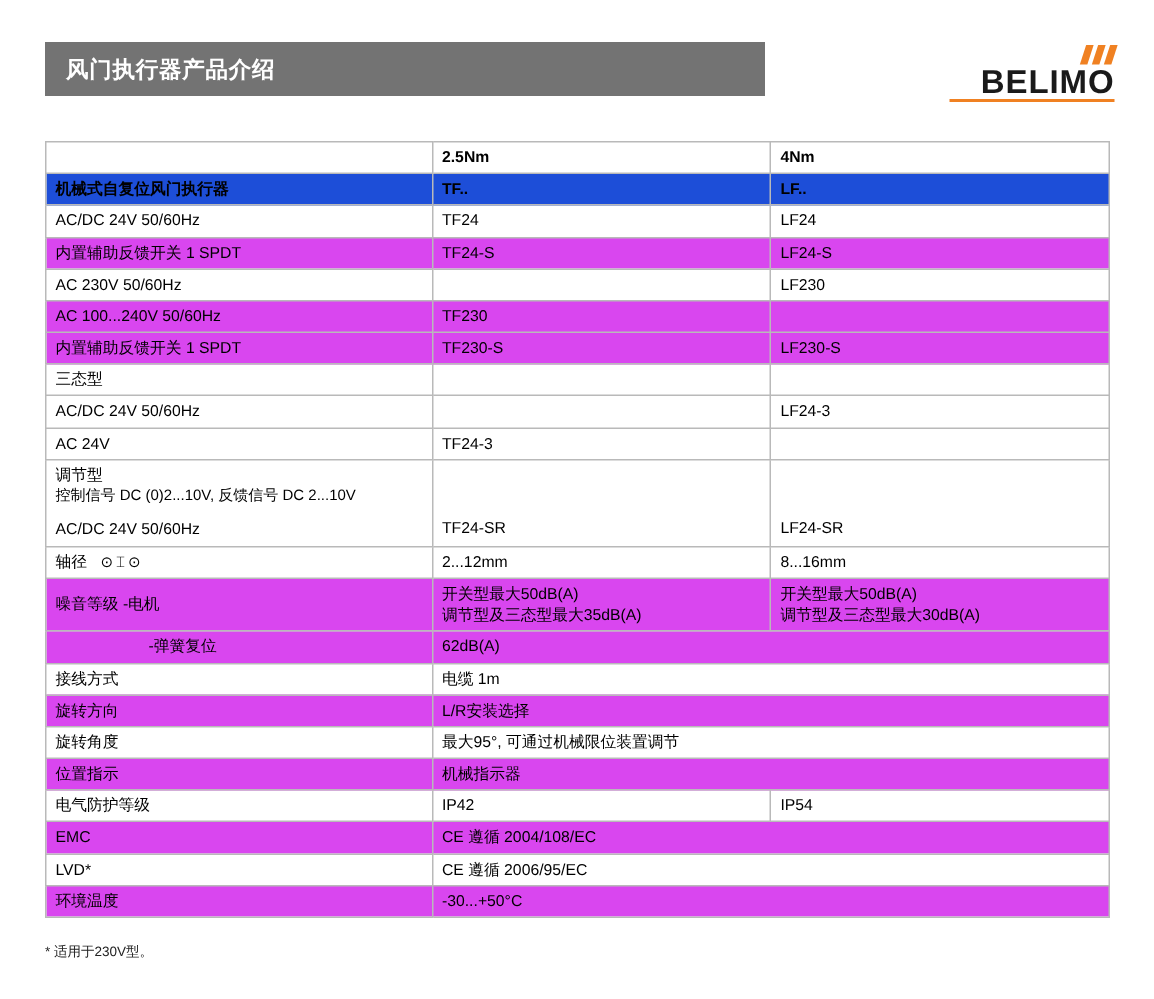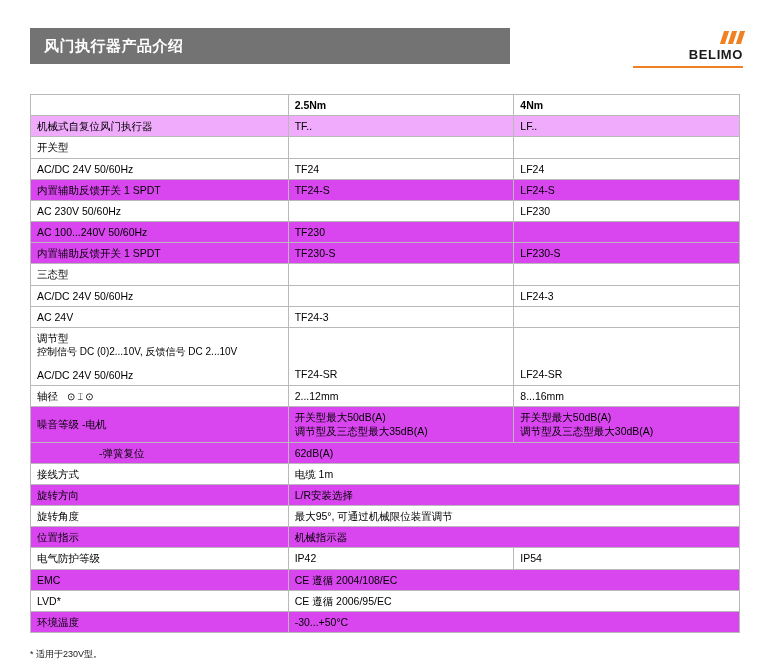--- a/index.html
+++ b/index.html
@@ -46,21 +46,21 @@
     margin-bottom: 2px;
   }
   .logo-mark span {
     display: inline-block;
     width: 5px; height: 13px;
     background: #F08122;
     transform: skewX(-18deg);
     margin-left: 3px;
   }
   .logo-text {
-    font-size: 13px;
+    font-size: 22px;
     font-weight: bold;
     color: #1a1a1a;
     letter-spacing: 0.6px;
     line-height: 20px;
   }
   .logo-underline {
     height: 2px;
     background: #F08122;
     margin-top: 1px;
     width: 100%;
@@ -82,31 +82,31 @@
     text-align: left;
     font-weight: normal;
     line-height: 1.35;
   }
   .col-label { width: 258px; }
   .col-a { width: 226px; }
   .col-b { width: 226px; }
 
   tr.row-head td { font-weight: bold; height: 20px; }
   tr.row-series td {
-    background: #f0abfc;
-    font-weight: normal;
+    background: #1d4ed8;
+    font-weight: bold;
     height: 20px;
   }
   tr.shade td { background: #d946ef; }
   td.center { text-align: center; }
   .small { font-size: 10px; }
 
   .footnote {
     position: absolute;
-    left: 30px; top: 648px;
+    left: 30px; top: 628px;
     font-size: 9px;
     color: #222;
   }
 
   .shaft-ico {
     display: inline-block;
     margin-left: 6px;
     letter-spacing: 0px;
     font-size: 10px;
   }
@@ -141,25 +141,20 @@
         <td>4Nm</td>
       </tr>
 
       <tr class="row-series">
         <td>机械式自复位风门执行器</td>
         <td>TF..</td>
         <td>LF..</td>
       </tr>
 
       <tr>
-        <td>开关型</td>
-        <td></td>
-        <td></td>
-      </tr>
-      <tr>
         <td>AC/DC 24V  50/60Hz</td>
         <td>TF24</td>
         <td>LF24</td>
       </tr>
       <tr class="shade">
         <td>内置辅助反馈开关 1 SPDT</td>
         <td>TF24-S</td>
         <td>LF24-S</td>
       </tr>
       <tr>

